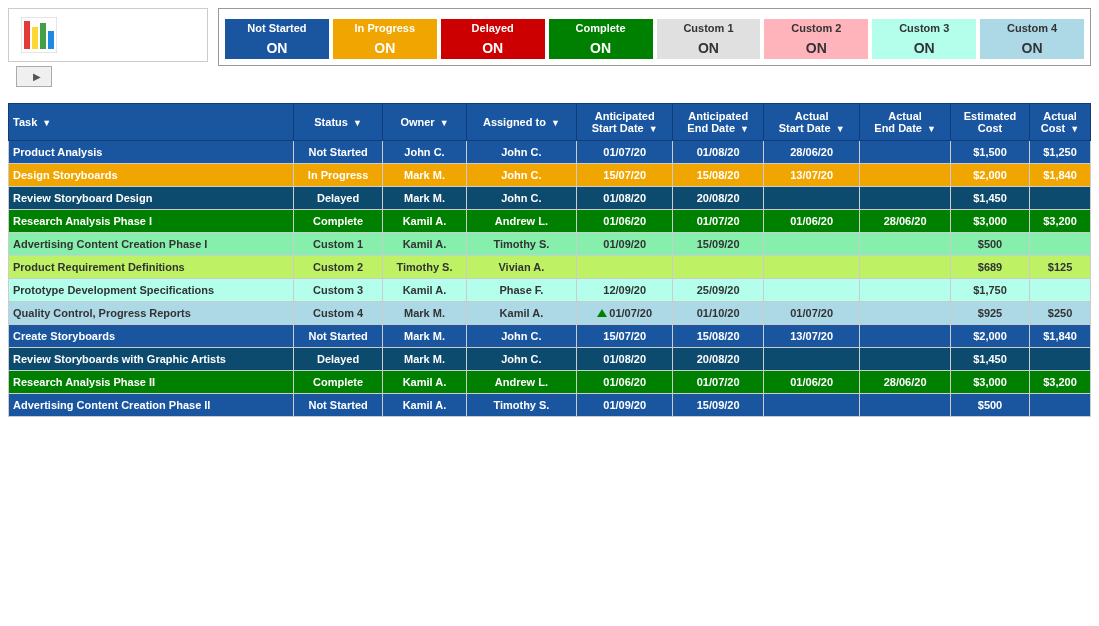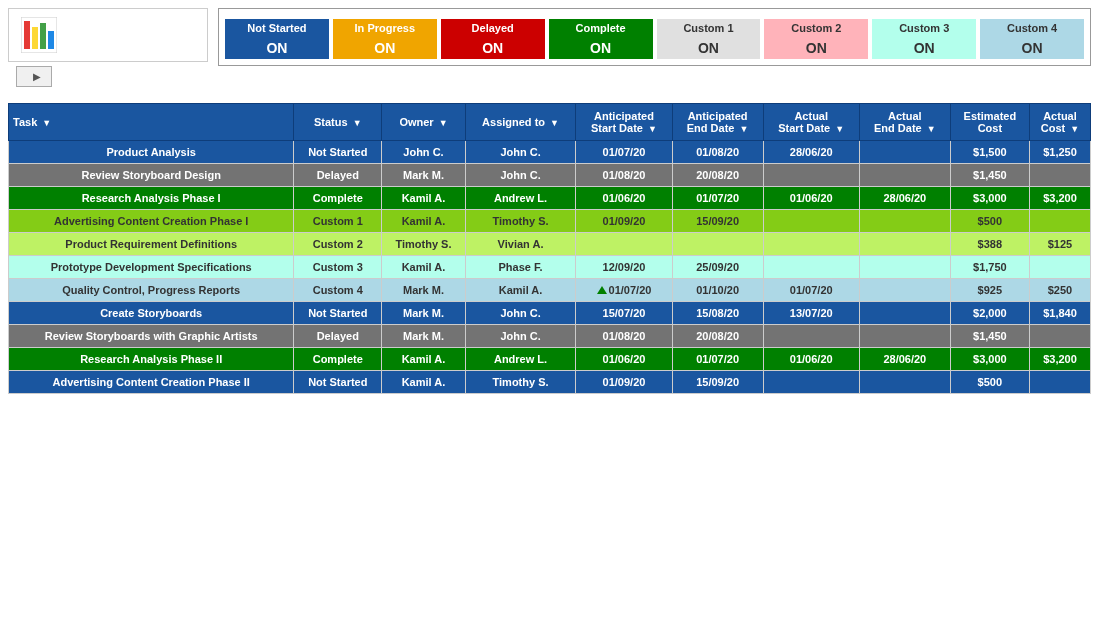--- a/index.html
+++ b/index.html
@@ -126,29 +126,29 @@
 
     tbody tr td {
       padding: 5px 4px;
       border: 1px solid #ccc;
       text-align: center;
       font-weight: bold;
       color: #fff;
     }
 
     tbody tr td:first-child {
-      text-align: center;
+      text-align: left;
     }
 
     
     .row-not-started td { background-color: #1a56a0; color: #fff; }
     .row-in-progress td { background-color: #f0a500; color: #fff; }
-    .row-delayed td { background-color: #737373; color: #fff; }
+    .row-delayed td { background-color: #0c4a6e; color: #fff; }
     .row-complete td { background-color: #008000; color: #fff; }
-    .row-custom1 td { background-color: #84cc16; color: #333; }
+    .row-custom1 td { background-color: #86efac; color: #333; }
     .row-custom2 td { background-color: #bef264; color: #333; }
     .row-custom3 td { background-color: #b3ffec; color: #333; }
     .row-custom4 td { background-color: #add8e6; color: #333; }
 
     
     .ns-bg { background-color: #1a56a0; }
     .ip-bg { background-color: #f0a500; }
     .dl-bg { background-color: #cc0000; }
     .cp-bg { background-color: #008000; }
     .c1-bg { background-color: #e0e0e0; color: #333 !important; }
@@ -255,20 +255,32 @@
           <td>Not Started</td>
           <td>John C.</td>
           <td>John C.</td>
           <td>01/07/20</td>
           <td>01/08/20</td>
           <td>28/06/20</td>
           <td></td>
           <td>$1,500</td>
           <td>$1,250</td>
         </tr>
+        <tr class="row-in-progress">
+          <td>Design Storyboards</td>
+          <td>In Progress</td>
+          <td>Mark M.</td>
+          <td>John C.</td>
+          <td>15/07/20</td>
+          <td>15/08/20</td>
+          <td>13/07/20</td>
+          <td></td>
+          <td>$2,000</td>
+          <td>$1,840</td>
+        </tr>
         <tr class="row-delayed">
           <td>Review Storyboard Design</td>
           <td>Delayed</td>
           <td>Mark M.</td>
           <td>John C.</td>
           <td>01/08/20</td>
           <td>20/08/20</td>
           <td></td>
           <td></td>
           <td>$1,450</td>
@@ -300,21 +312,21 @@
         </tr>
         <tr class="row-custom2">
           <td>Product Requirement Definitions</td>
           <td>Custom 2</td>
           <td>Timothy S.</td>
           <td>Vivian A.</td>
           <td></td>
           <td></td>
           <td></td>
           <td></td>
-          <td>$388</td>
+          <td>$689</td>
           <td>$125</td>
         </tr>
         <tr class="row-custom3">
           <td>Prototype Development Specifications</td>
           <td>Custom 3</td>
           <td>Kamil A.</td>
           <td>Phase F.</td>
           <td>12/09/20</td>
           <td>25/09/20</td>
           <td></td>

